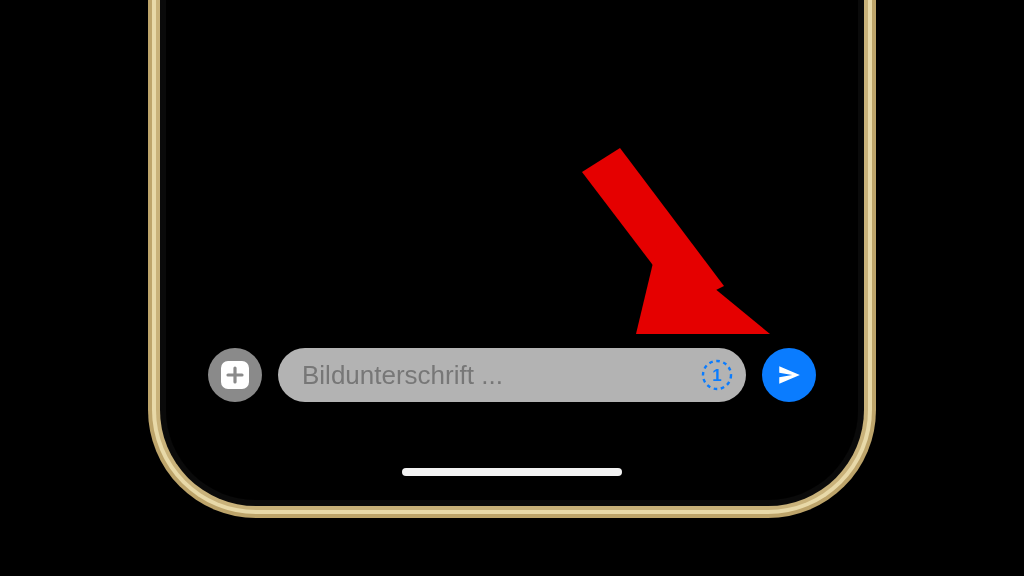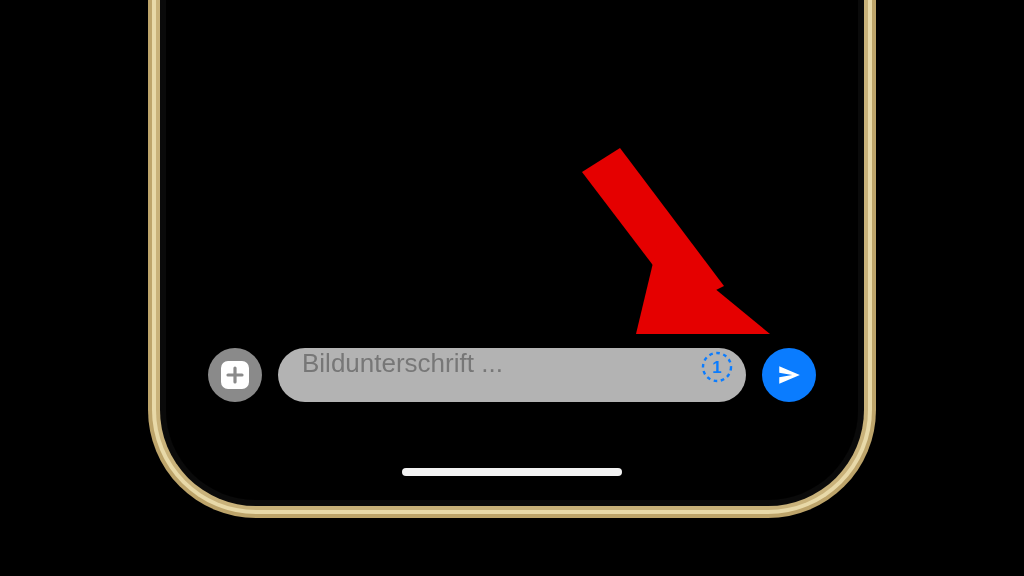--- a/index.html
+++ b/index.html
@@ -78,21 +78,21 @@
       font-weight: 700;
       line-height: 1;
     }
 
     .caption-field {
       flex: 1;
       height: 54px;
       border-radius: 27px;
       background: #b3b3b3;
       display: flex;
-      align-items: flex-start;
+      align-items: center;
       padding: 0 10px 0 24px;
       gap: 8px;
     }
     .caption-input {
       flex: 1;
       background: transparent;
       border: none;
       outline: none;
       font-size: 26px;
       color: #777;

